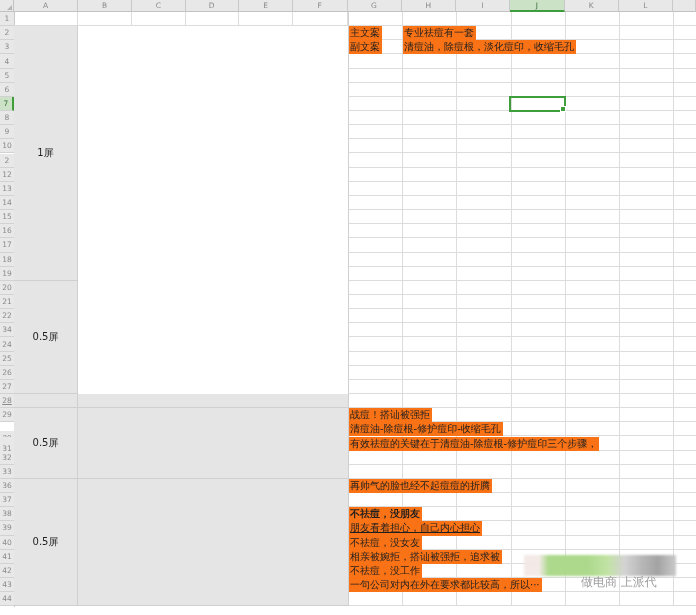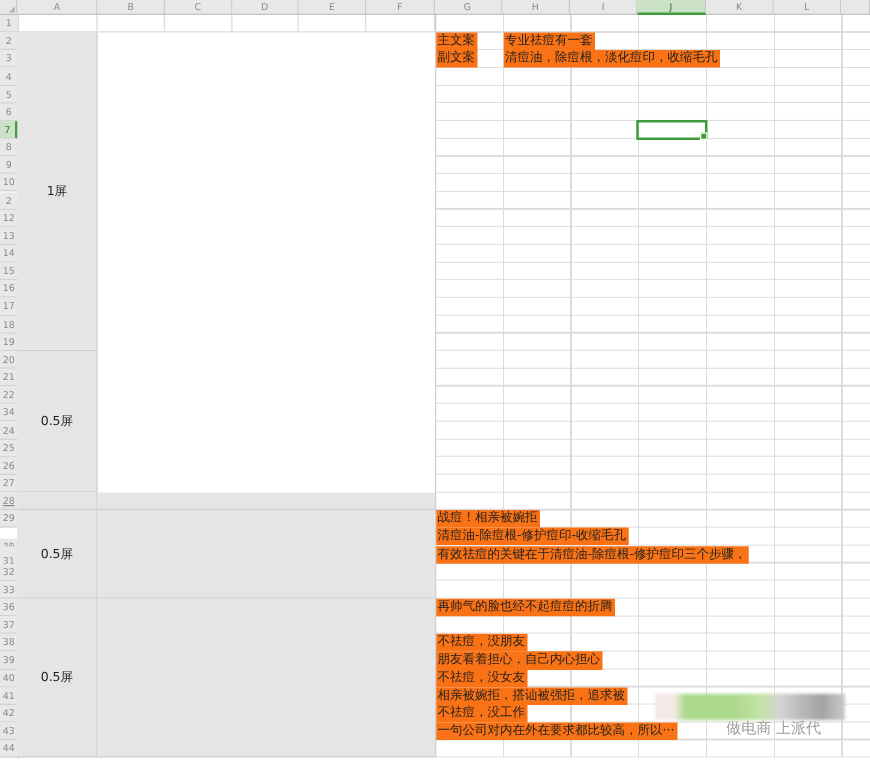--- a/index.html
+++ b/index.html
@@ -169,26 +169,26 @@
   <div class="secBF sec3"></div>
 
   <div class="secA sec4">0.5屏</div>
   <div class="secBF sec4"></div>
 
   <div id="cellLayer">
       <div class="cell" style="left: 349px; top: 26.15px;">主文案</div>
       <div class="cell" style="left: 403px; top: 26.15px;">专业祛痘有一套</div>
       <div class="cell" style="left: 349px; top: 40.3px;">副文案</div>
       <div class="cell" style="left: 403px; top: 40.3px;">清痘油，除痘根，淡化痘印，收缩毛孔</div>
-      <div class="cell" style="left: 349px; top: 408.2px;">战痘！相亲被婉拒</div>
+      <div class="cell" style="left: 349px; top: 408.2px;">战痘！搭讪被强拒</div>
       <div class="cell" style="left: 349px; top: 422.35px;">清痘油-除痘根-修护痘印-收缩毛孔</div>
       <div class="cell" style="left: 349px; top: 436.5px;">有效祛痘的关键在于清痘油-除痘根-修护痘印三个步骤，</div>
       <div class="cell" style="left: 349px; top: 478.95px;">再帅气的脸也经不起痘痘的折腾</div>
-      <div class="cell" style="left: 349px; top: 507.25px;">不祛痘，没朋友</div>
-      <div class="cell" style="left: 349px; top: 521.4px;">朋友看着担心，自己内心担心</div>
+      <div class="cell" style="left: 349px; top: 507.25px; font-weight: bold;">不祛痘，没朋友</div>
+      <div class="cell" style="left: 349px; top: 521.4px; text-decoration: underline;">朋友看着担心，自己内心担心</div>
       <div class="cell" style="left: 349px; top: 535.55px;">不祛痘，没女友</div>
       <div class="cell" style="left: 349px; top: 549.7px;">相亲被婉拒，搭讪被强拒，追求被</div>
       <div class="cell" style="left: 349px; top: 563.85px;">不祛痘，没工作</div>
       <div class="cell" style="left: 349px; top: 578px;">一句公司对内在外在要求都比较高，所以···</div>
     </div>
 
   <div id="selBox">
     <div id="selHandle"></div>
   </div>
 

